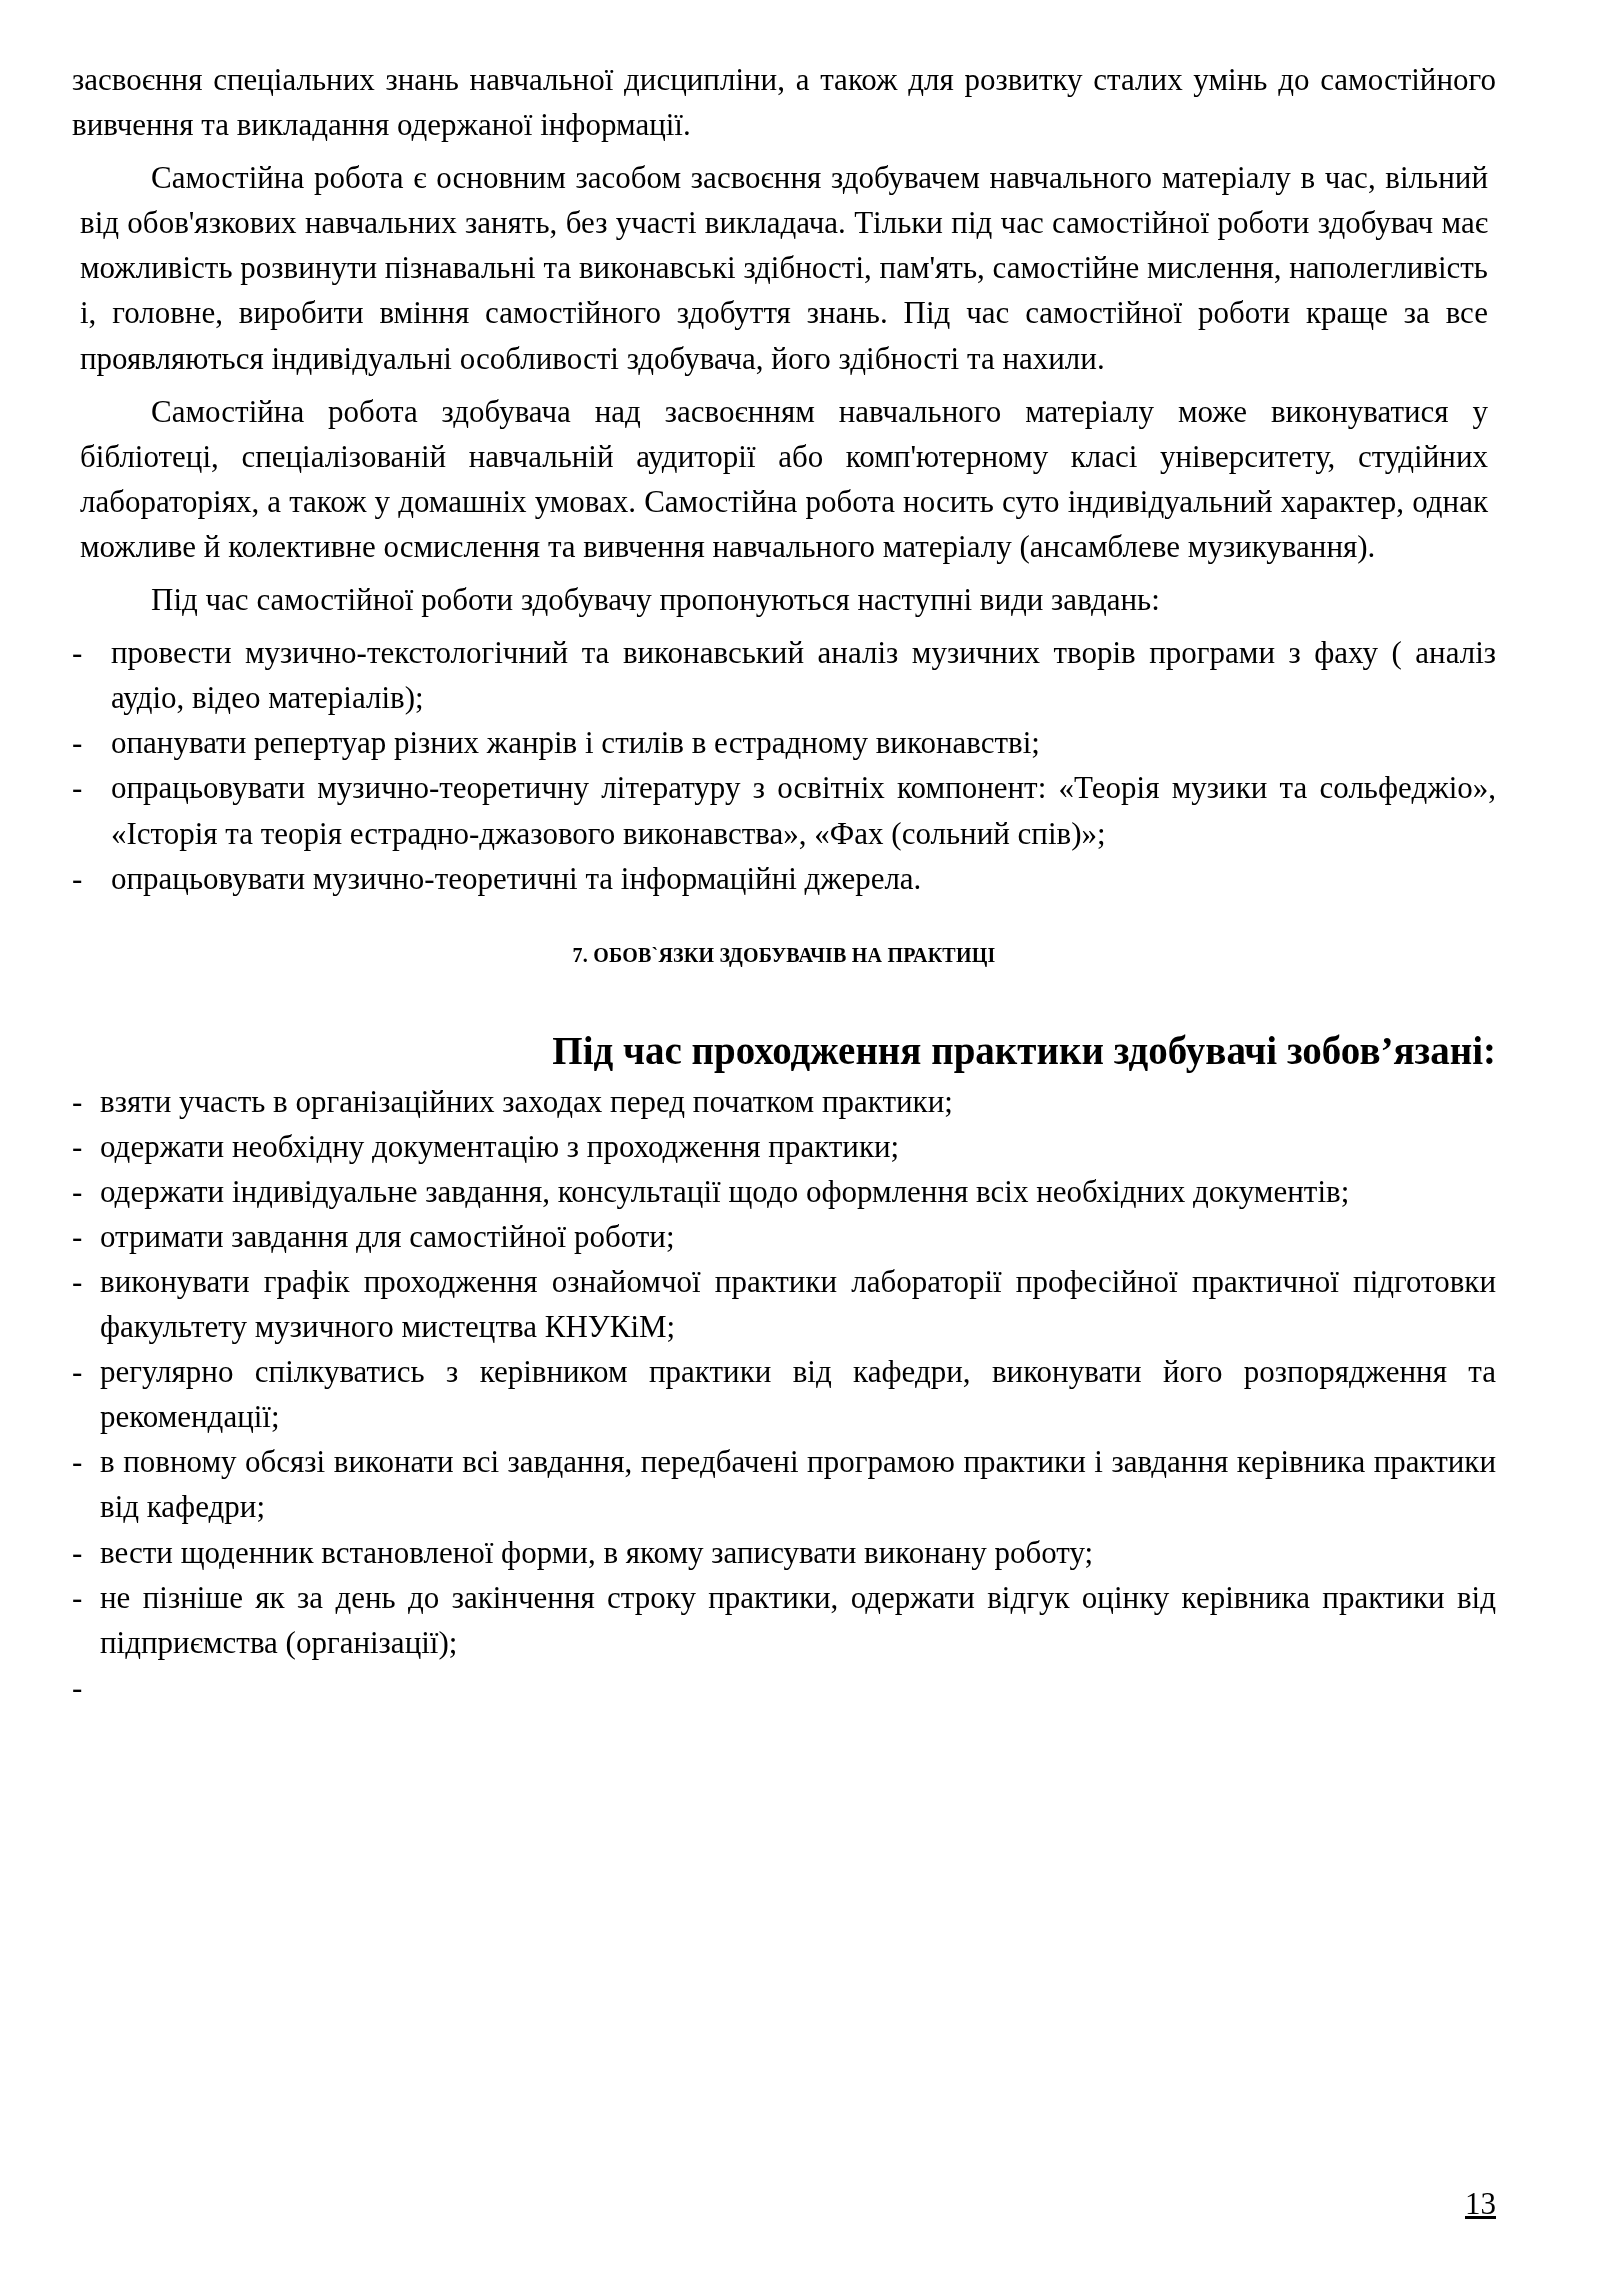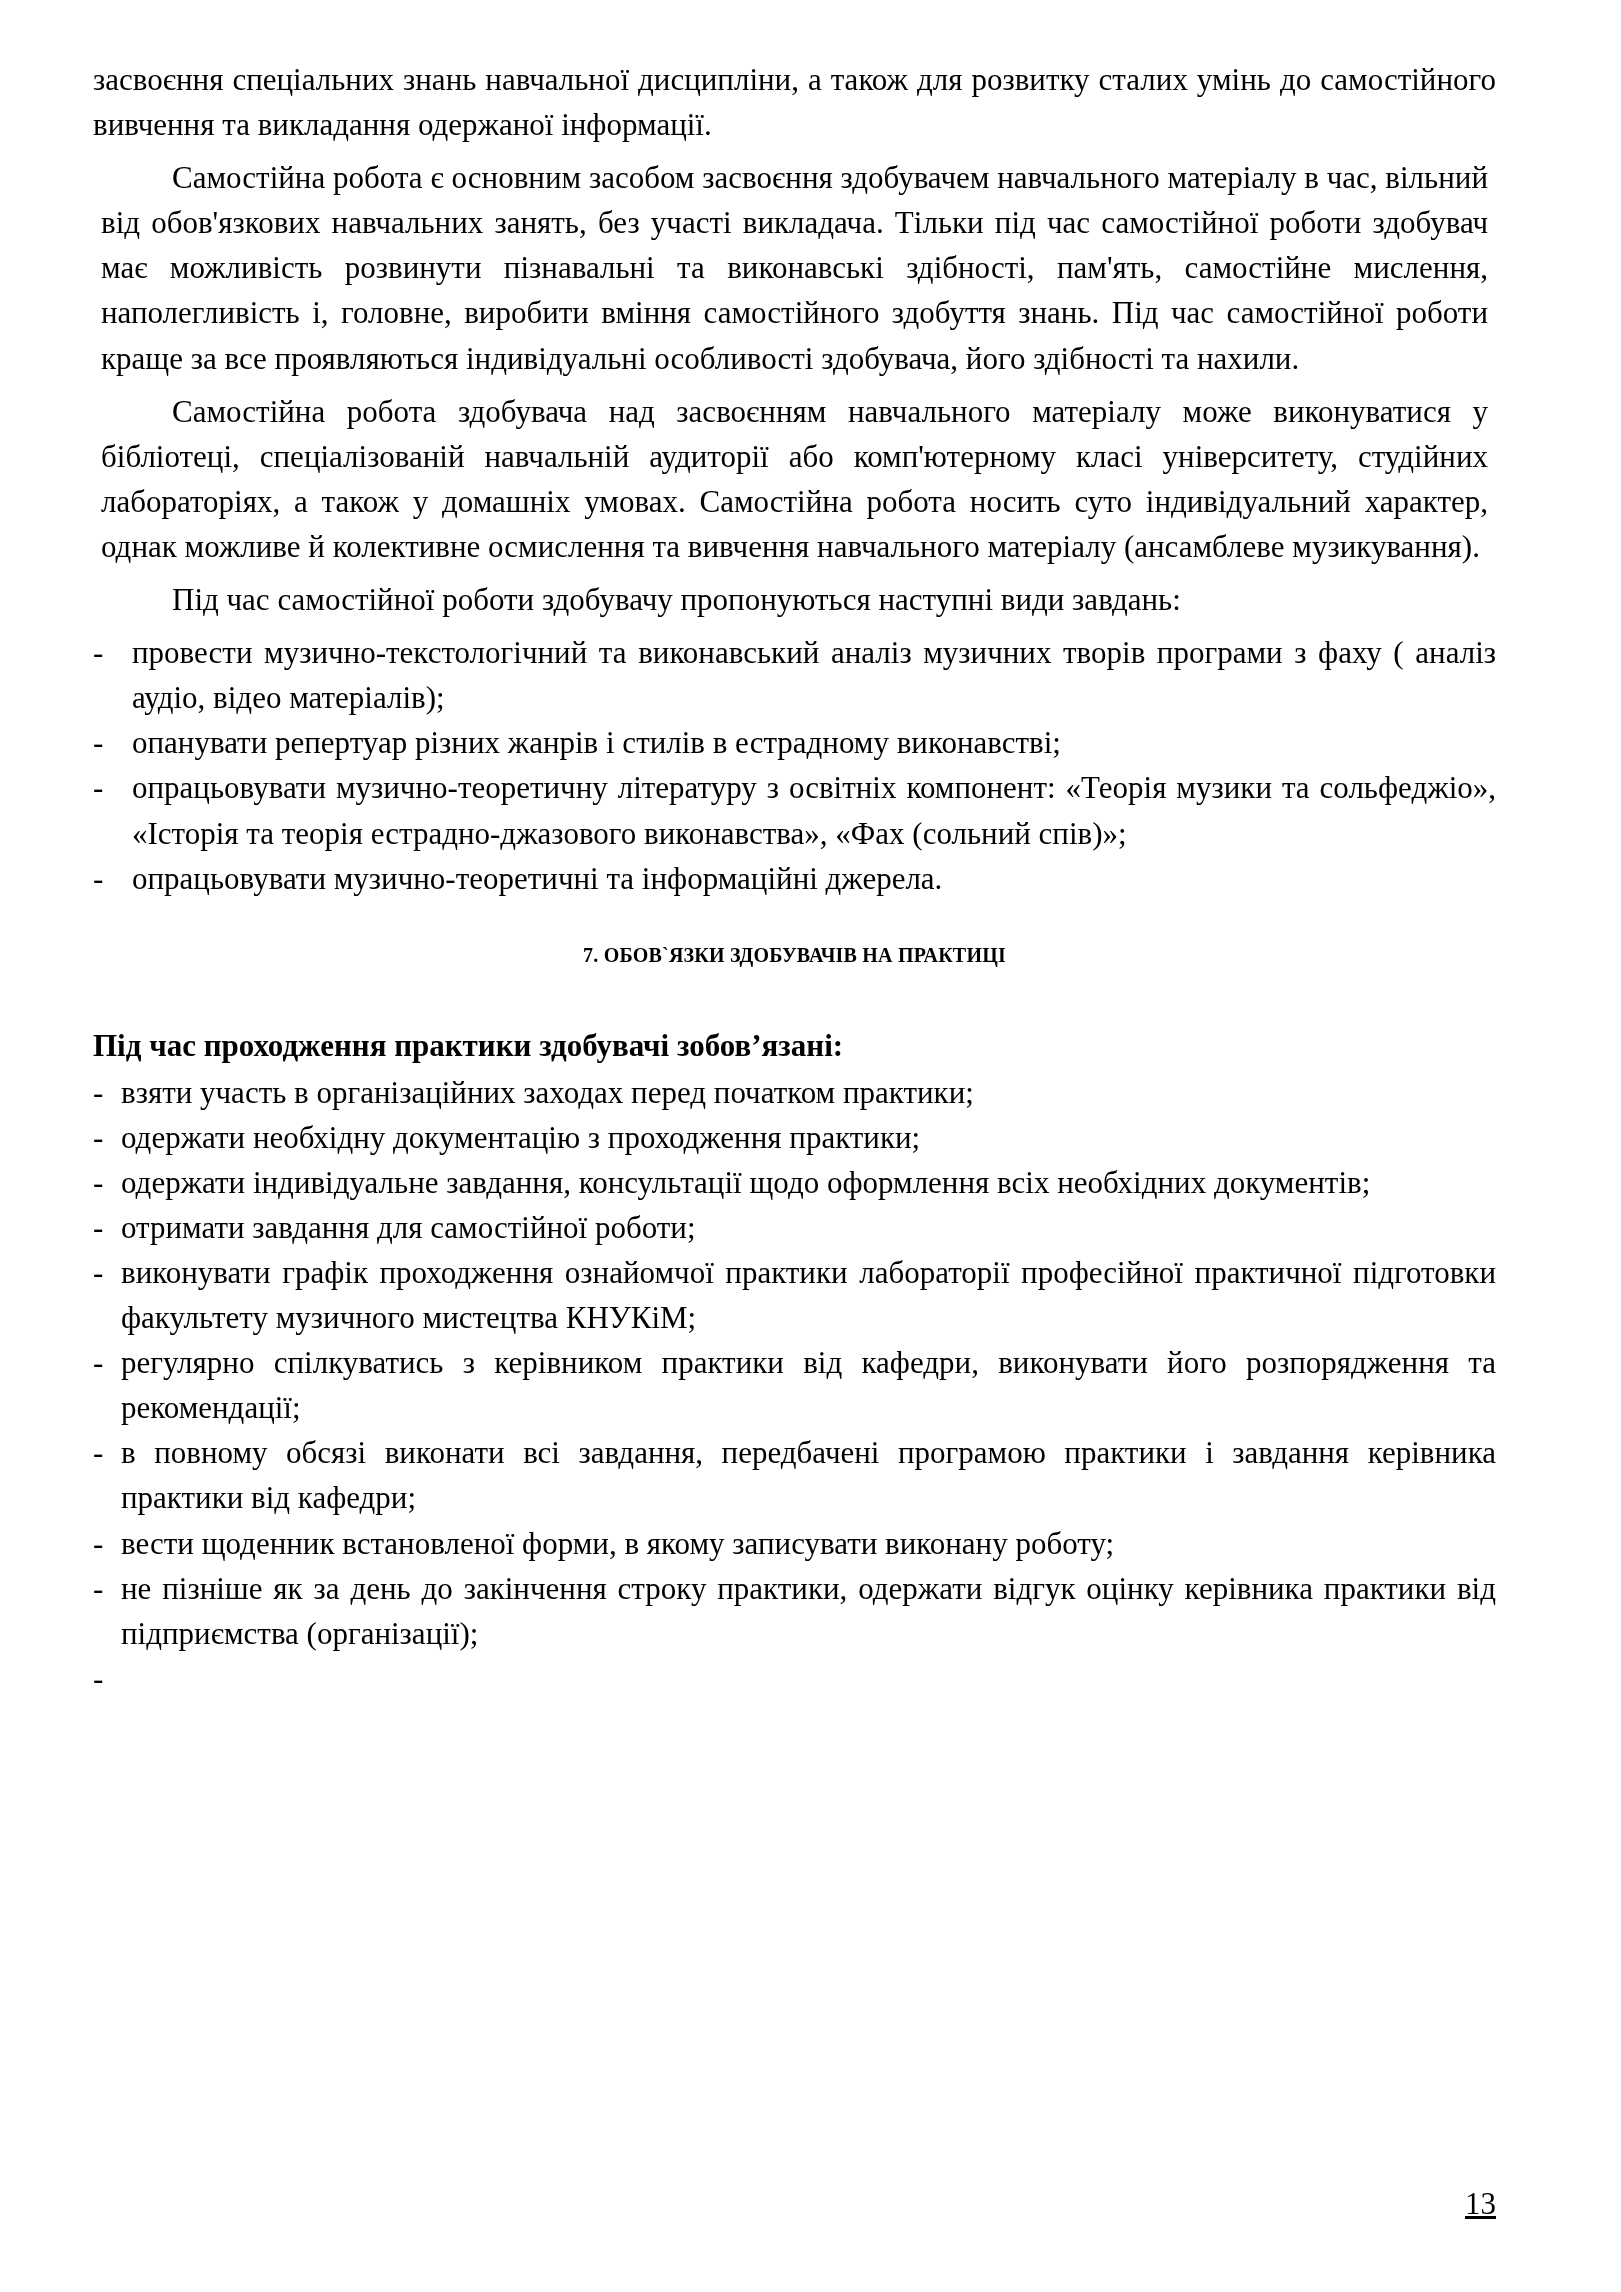--- a/index.html
+++ b/index.html
@@ -10,21 +10,21 @@
   body {
     font-family: "Liberation Serif", "DejaVu Serif", serif;
     color: #000000;
   }
   .page {
     position: relative;
     width: 1621px;
     height: 2293px;
     background: #ffffff;
     box-sizing: border-box;
-    padding: 57px 125px 39px 93px;
+    padding: 57px 125px 39px 72px;
     overflow: hidden;
   }
   .body-text {
     font-size: 31px;
     line-height: 1.455;
     text-align: justify;
     text-justify: inter-word;
     margin: 0;
     hyphens: none;
   }
@@ -60,23 +60,23 @@
     padding-left: 28px;
   }
   h2.section-heading {
     font-size: 20px;
     font-weight: bold;
     text-align: center;
     margin: 43px 0 0 0;
     letter-spacing: 0.2px;
   }
   .sub-heading {
-    font-size: 31px;
+    font-size: 39px;
     font-weight: bold;
-    text-align: left;
+    text-align: right;
     margin: 61px 0 0 0;
   }
   .spacer-sm { height: 5.9px; }
   .page-number {
     position: absolute;
     right: 125px;
     bottom: 74px;
     font-size: 31px;
     line-height: 1;
     text-decoration: underline;

